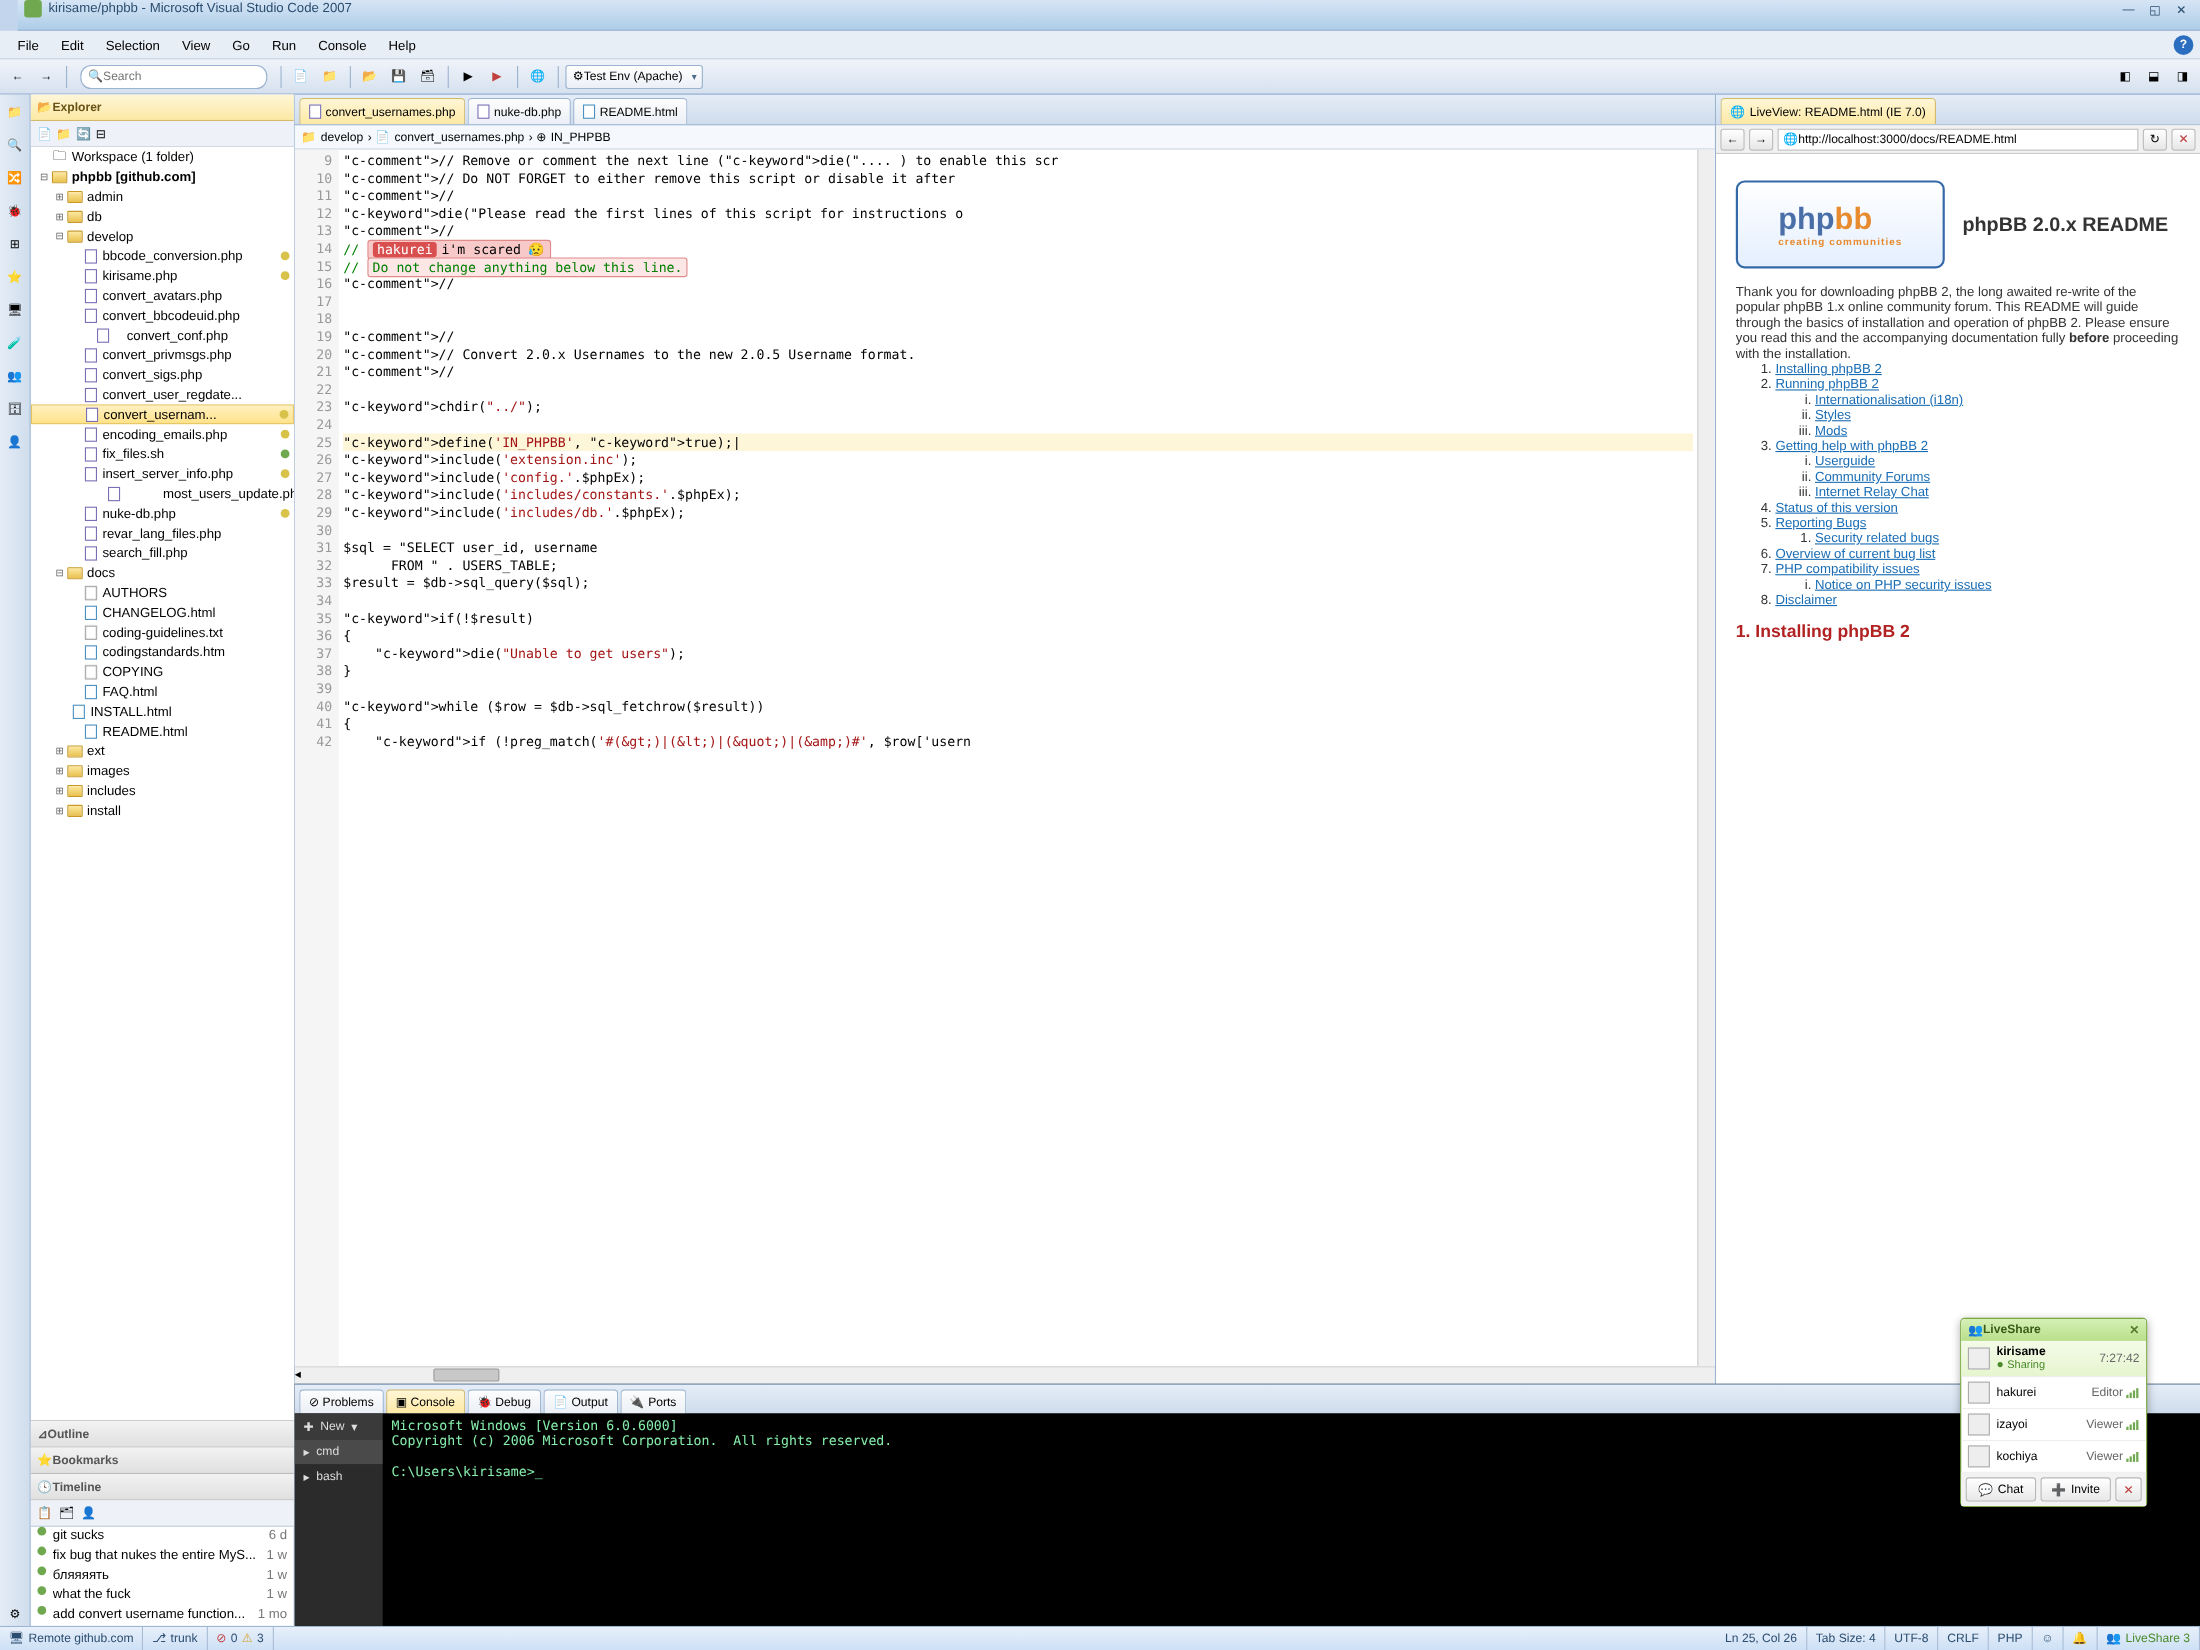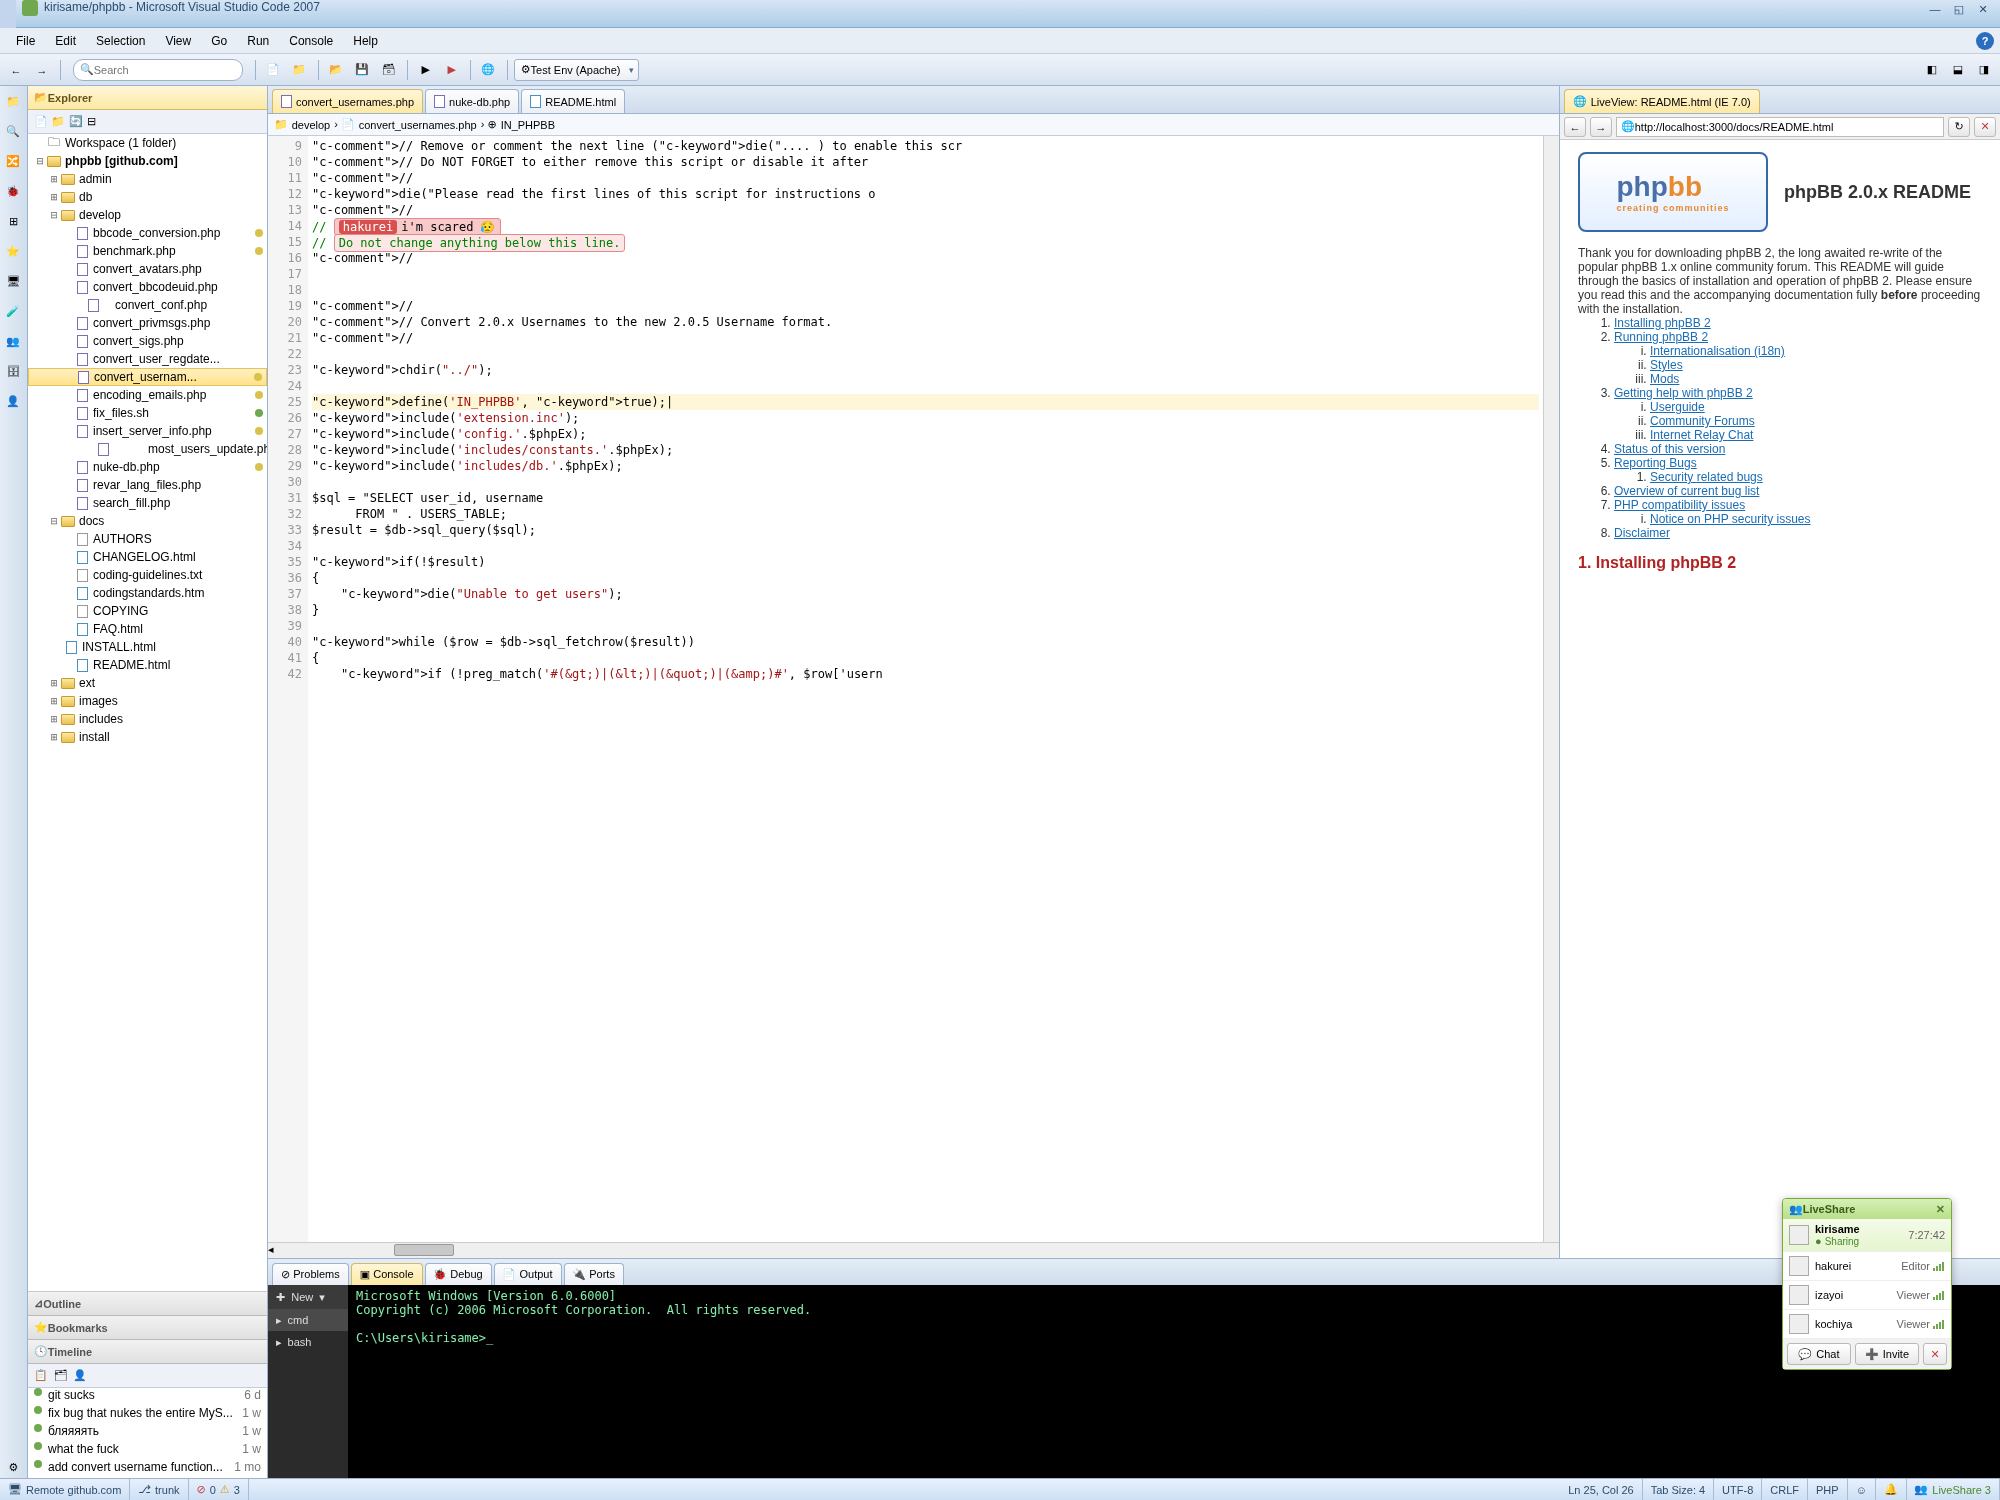--- a/index.html
+++ b/index.html
@@ -53,21 +53,21 @@
 .annot { display: inline-block; background: #f8c9c9; border: 1px solid #e08a8a; border-radius: 3px; padding: 0 4px; }
 .annot .who { background: #d94f4f; color: #fff; padding: 0 4px; border-radius: 3px; margin-right: 4px; }
 .warn-box { display: inline-block; border: 1px solid #e08a8a; background: #fde6e6; padding: 0 4px; border-radius: 3px; }
 .hscroll { height: 16px; background: #efefef; border-top: 1px solid #ccc; display: flex; }
 .hscroll .thumb { width: 60px; height: 12px; background: #c8c8c8; border: 1px solid #999; margin: 1px 0 0 120px; border-radius: 2px; }
 .preview-pane { width: 440px; display: flex; flex-direction: column; background: #fff; }
 .preview-tabs { height: 28px; background: linear-gradient(#e4edf7,#cfdcec); display: flex; align-items: flex-end; padding: 0 4px; border-bottom: 1px solid #9bb3cf; }
 .ie-bar { height: 26px; background: #f1f1f1; border-bottom: 1px solid #ccc; display: flex; align-items: center; padding: 0 4px; gap: 4px; }
 .ie-bar .navbtn { width: 22px; height: 20px; border: 1px solid #bcbcbc; border-radius: 3px; background: linear-gradient(#fff,#e6e6e6); display: flex; align-items: center; justify-content: center; cursor: pointer; }
 .ie-bar .addr { flex: 1; height: 20px; border: 1px solid #bcbcbc; background: #fff; padding: 0 4px; font-size: 11px; display: flex; align-items: center; }
-.preview-body { flex: 1; overflow: auto; padding: 12px 18px; font-family: Verdana, sans-serif; font-size: 12px; color: #333; }
+.preview-body { flex: 1; overflow: auto; padding: 24px 18px; font-family: Verdana, sans-serif; font-size: 12px; color: #333; }
 .preview-body .logo-row { display: flex; align-items: center; gap: 16px; margin-bottom: 14px; }
 .preview-body .logo { width: 190px; height: 80px; border: 2px solid #3469a8; border-radius: 8px; display: flex; align-items: center; justify-content: center; background: linear-gradient(#fff,#e4efff); color: #e88a2e; font-weight: bold; font-size: 28px; font-family: Arial; }
 .preview-body h1 { color: #b22222; font-size: 16px; margin-top: 14px; }
 .preview-body a { color: #1a6db5; text-decoration: underline; }
 .preview-body ol { margin-left: 36px; }
 .preview-body ol ol { list-style: lower-roman; }
 .bottom-panel { height: 220px; border-top: 1px solid #9bb3cf; display: flex; flex-direction: column; background: #000; }
 .bottom-tabs { height: 26px; background: linear-gradient(#e4edf7,#cfdcec); display: flex; align-items: flex-end; padding: 0 4px; }
 .btab { height: 22px; background: linear-gradient(#fdfdfd,#ebeff6); border: 1px solid #9bb3cf; border-bottom: none; border-radius: 4px 4px 0 0; padding: 0 8px; display: flex; align-items: center; gap: 4px; margin-right: 2px; font-size: 11px; cursor: pointer; }
 .btab.active { background: linear-gradient(#fff6d6,#fde9a4); border-color: #d4b968; }
@@ -215,21 +215,21 @@
             <span class="php-ic"></span>
           </span>
           <span>bbcode_conversion.php</span>
           <span class="dot" style="background:#d8c24a"></span>
         </div>
         <div class="tree-row" style="padding-left: 34px;">
           <span class="tw"></span>
           <span class="ficon">
             <span class="php-ic"></span>
           </span>
-          <span>benchmark.php</span>
+          <span>kirisame.php</span>
           <span class="dot" style="background:#d8c24a"></span>
         </div>
         <div class="tree-row" style="padding-left: 34px;">
           <span class="tw"></span>
           <span class="ficon">
             <span class="php-ic"></span>
           </span>
           <span>convert_avatars.php</span>
         </div>
         <div class="tree-row" style="padding-left: 34px;">

